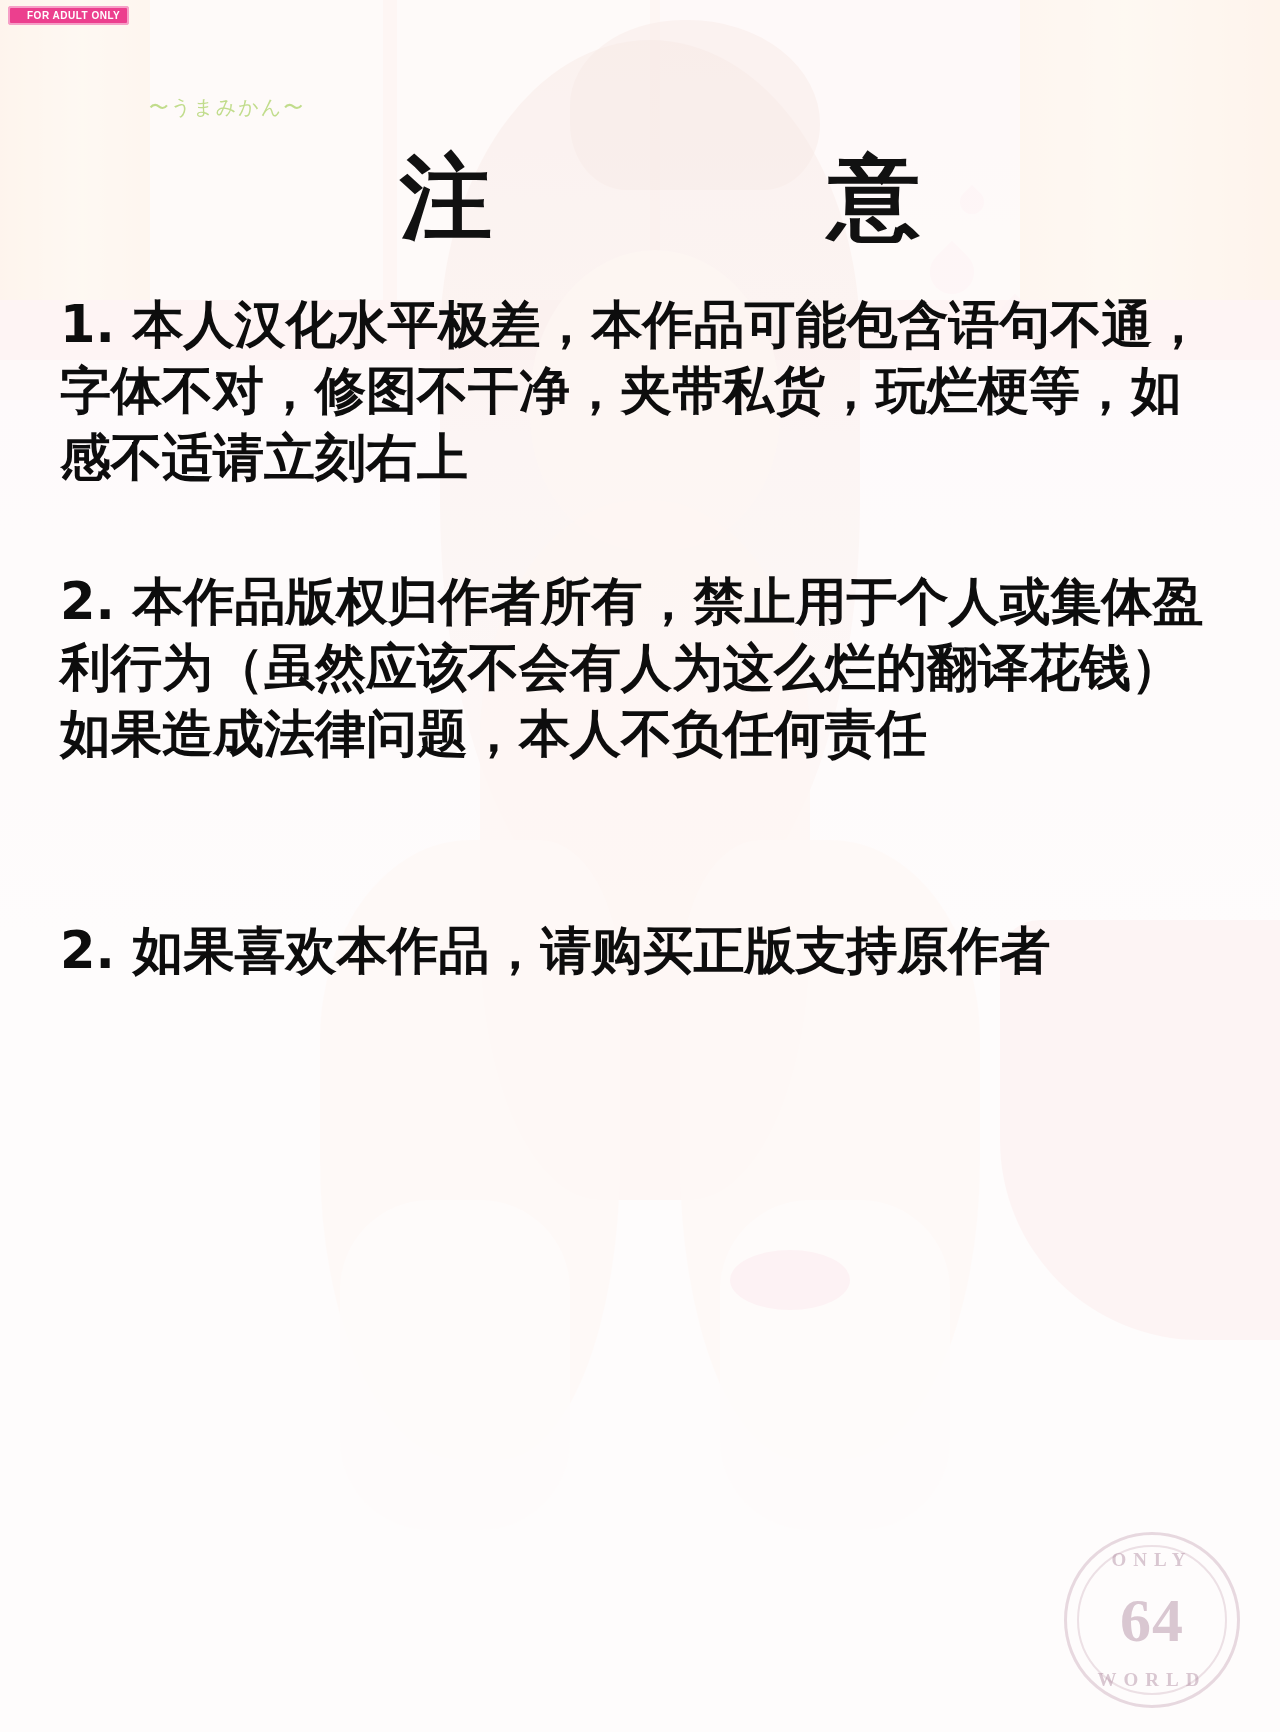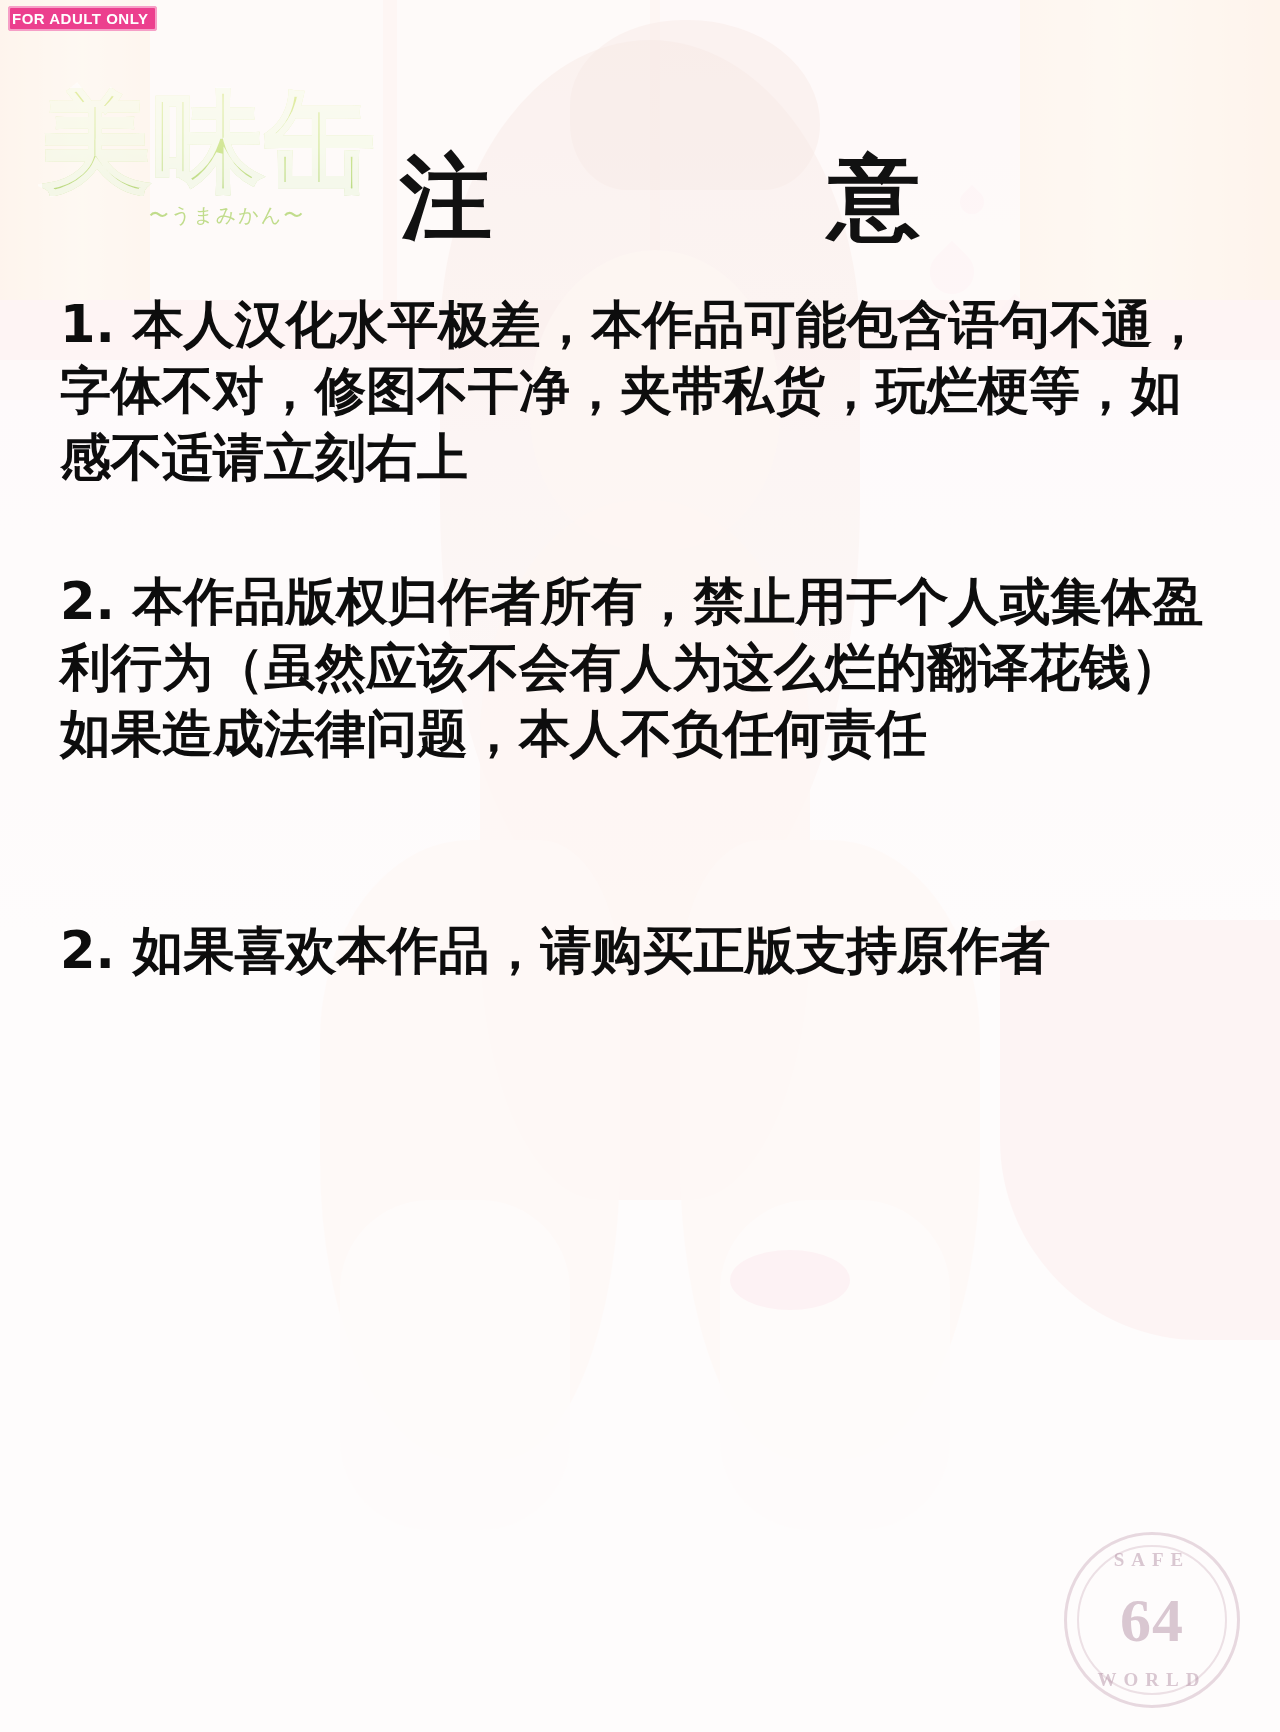--- a/index.html
+++ b/index.html
@@ -188,24 +188,24 @@
     background: rgba(255,255,255,0.62);
   }
 
   
   .adult-badge {
     position: absolute;
     left: 8px;
     top: 6px;
     background: #ec3f8e;
     color: #ffffff;
-    font-size: 15px;
+    font-size: 10px;
     font-weight: bold;
     letter-spacing: .5px;
-    padding: 4px 9px 4px 4px;
+    padding: 4px 9px 4px 19px;
     border-radius: 3px;
     font-family: "Liberation Sans", sans-serif;
     white-space: nowrap;
     box-shadow: 0 0 0 2px rgba(255,255,255,.5) inset;
   }
 
   
   .logo {
     position: absolute;
     left: 42px;
@@ -336,38 +336,37 @@
       <div class="bg-sock-l"></div>
       <div class="bg-sock-r"></div>
       <div class="bg-bow"></div>
     </div>
     <div class="bg-white-wash"></div>
   </div>
 
   <div class="adult-badge">FOR ADULT ONLY</div>
 
   <div class="logo">
-    <div class="logo-main">美味缶</div>
     <div class="logo-sub">〜うまみかん〜</div>
   </div>
 
   <div class="notice-title">
     <span>注</span>
     <span>意</span>
   </div>
 
   <div class="notice-body">
     <p class="notice-item">1. 本人汉化水平极差，本作品可能包含语句不通，字体不对，修图不干净，夹带私货，玩烂梗等，如感不适请立刻右上</p>
     <div class="gap-1"></div>
     <p class="notice-item">2. 本作品版权归作者所有，禁止用于个人或集体盈利行为（虽然应该不会有人为这么烂的翻译花钱）如果造成法律问题，本人不负任何责任</p>
     <div class="gap-2"></div>
     <p class="notice-item">2. 如果喜欢本作品，请购买正版支持原作者</p>
     <div class="gap-3"></div>
   </div>
 
   <div class="watermark">
     <div class="wm-ring"></div>
-    <div class="wm-word-top">SAFE</div>
+    <div class="wm-word-top">ONLY</div>
     <span>64</span>
     <div class="wm-word-bottom">WORLD</div>
   </div>
 
 </div>
 
 </body></html>

